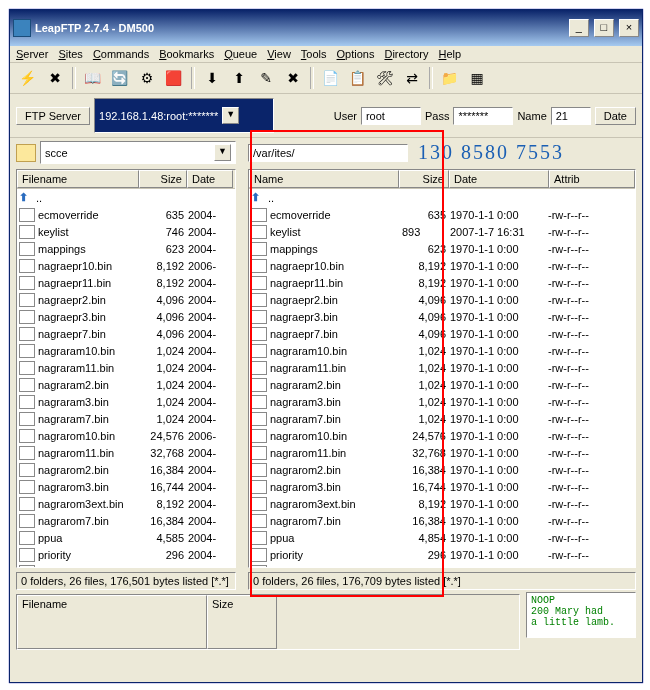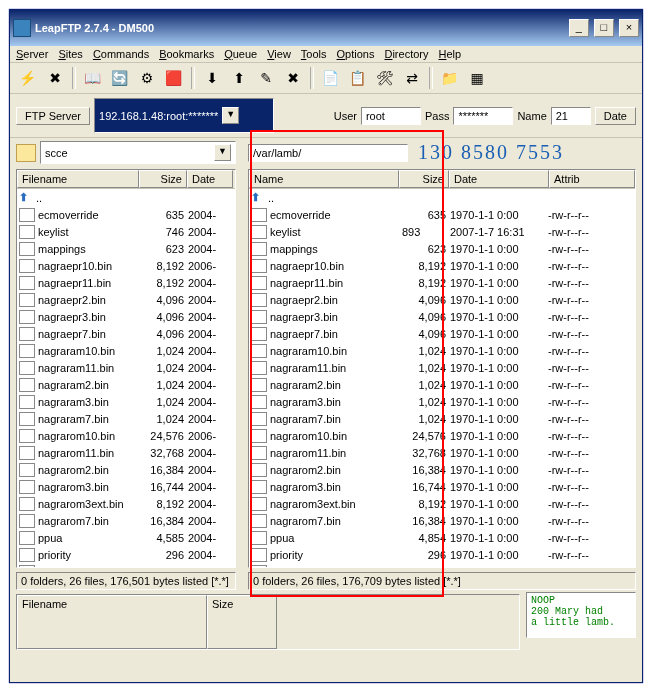--- a/index.html
+++ b/index.html
@@ -103,21 +103,21 @@
         <span class="folder-btn"></span>
         <span class="pathinput">
           <span>scce</span>
           <span class="arr">▼</span>
         </span>
       </div>
     </div>
     <div class="pane" style="flex:1">
       <div class="pathbar">
         <span class="pathinput" style="max-width:150px">
-          <span>/var/lamb/</span>
+          <span>/var/ites/</span>
         </span>
         <span class="phone">130  8580  7553</span>
       </div>
     </div>
   </div>
 
   <div class="panes">
 
     <div class="pane" style="width:232px">
       <div class="listview">

